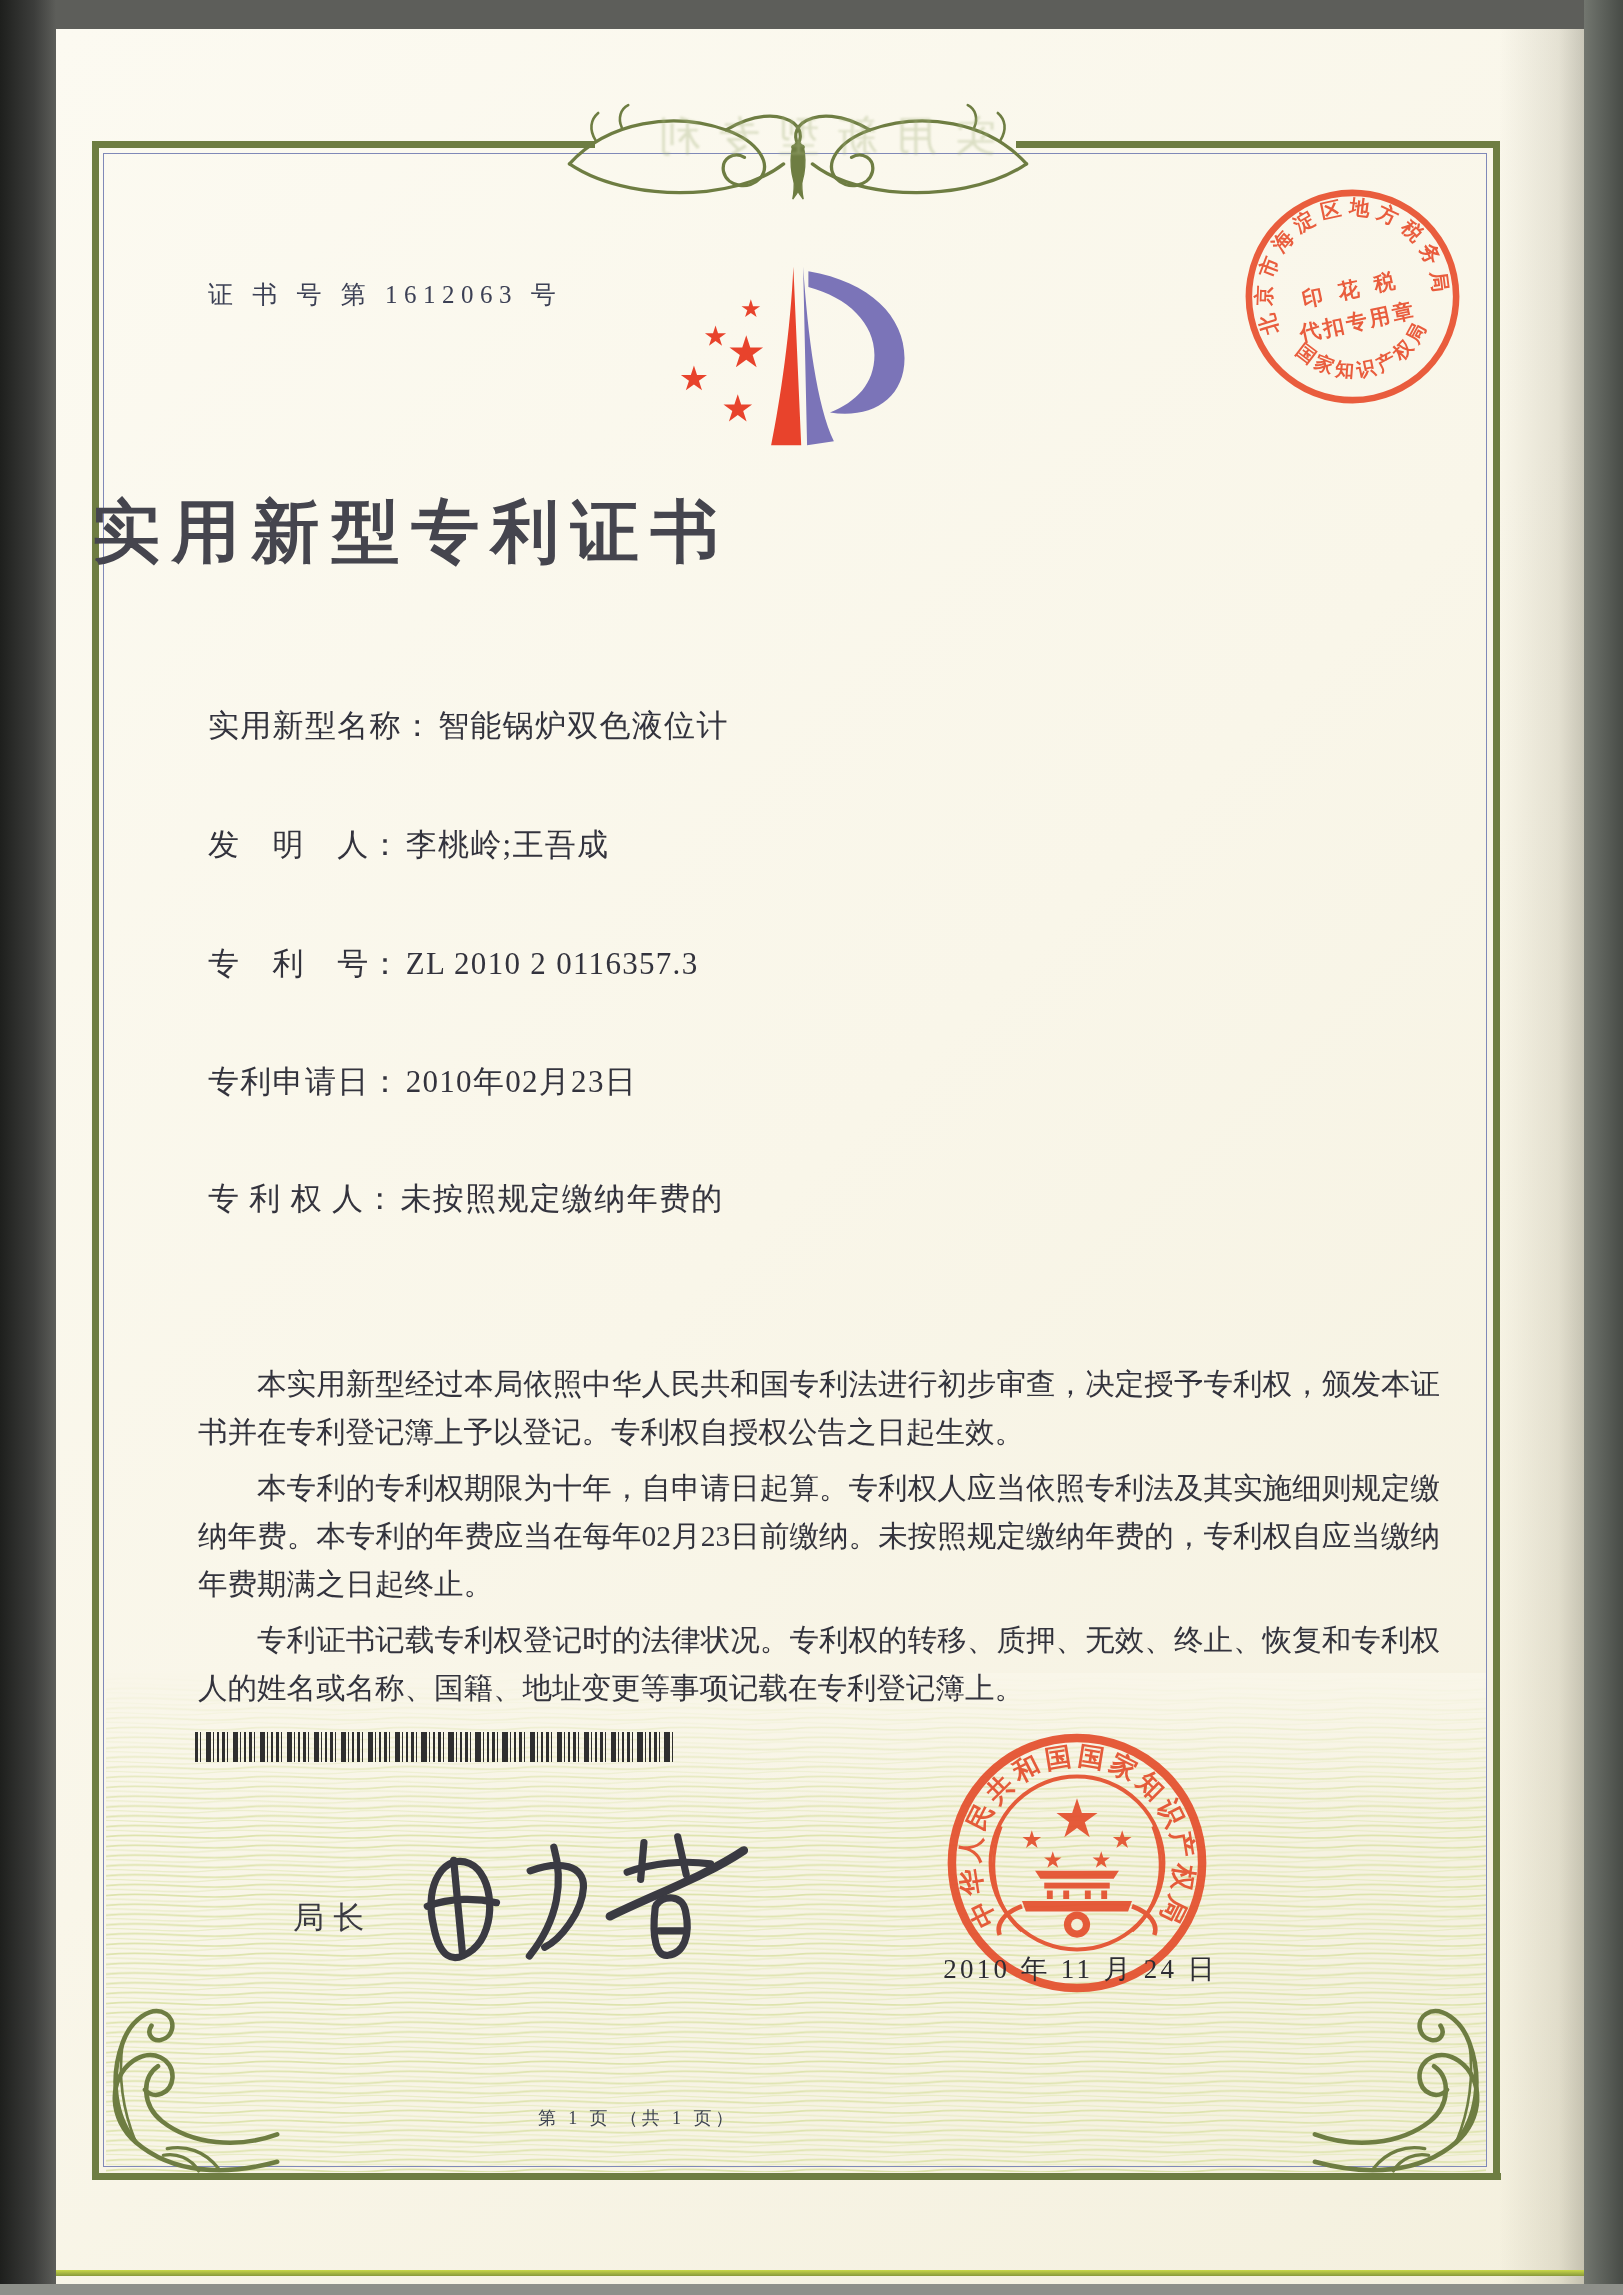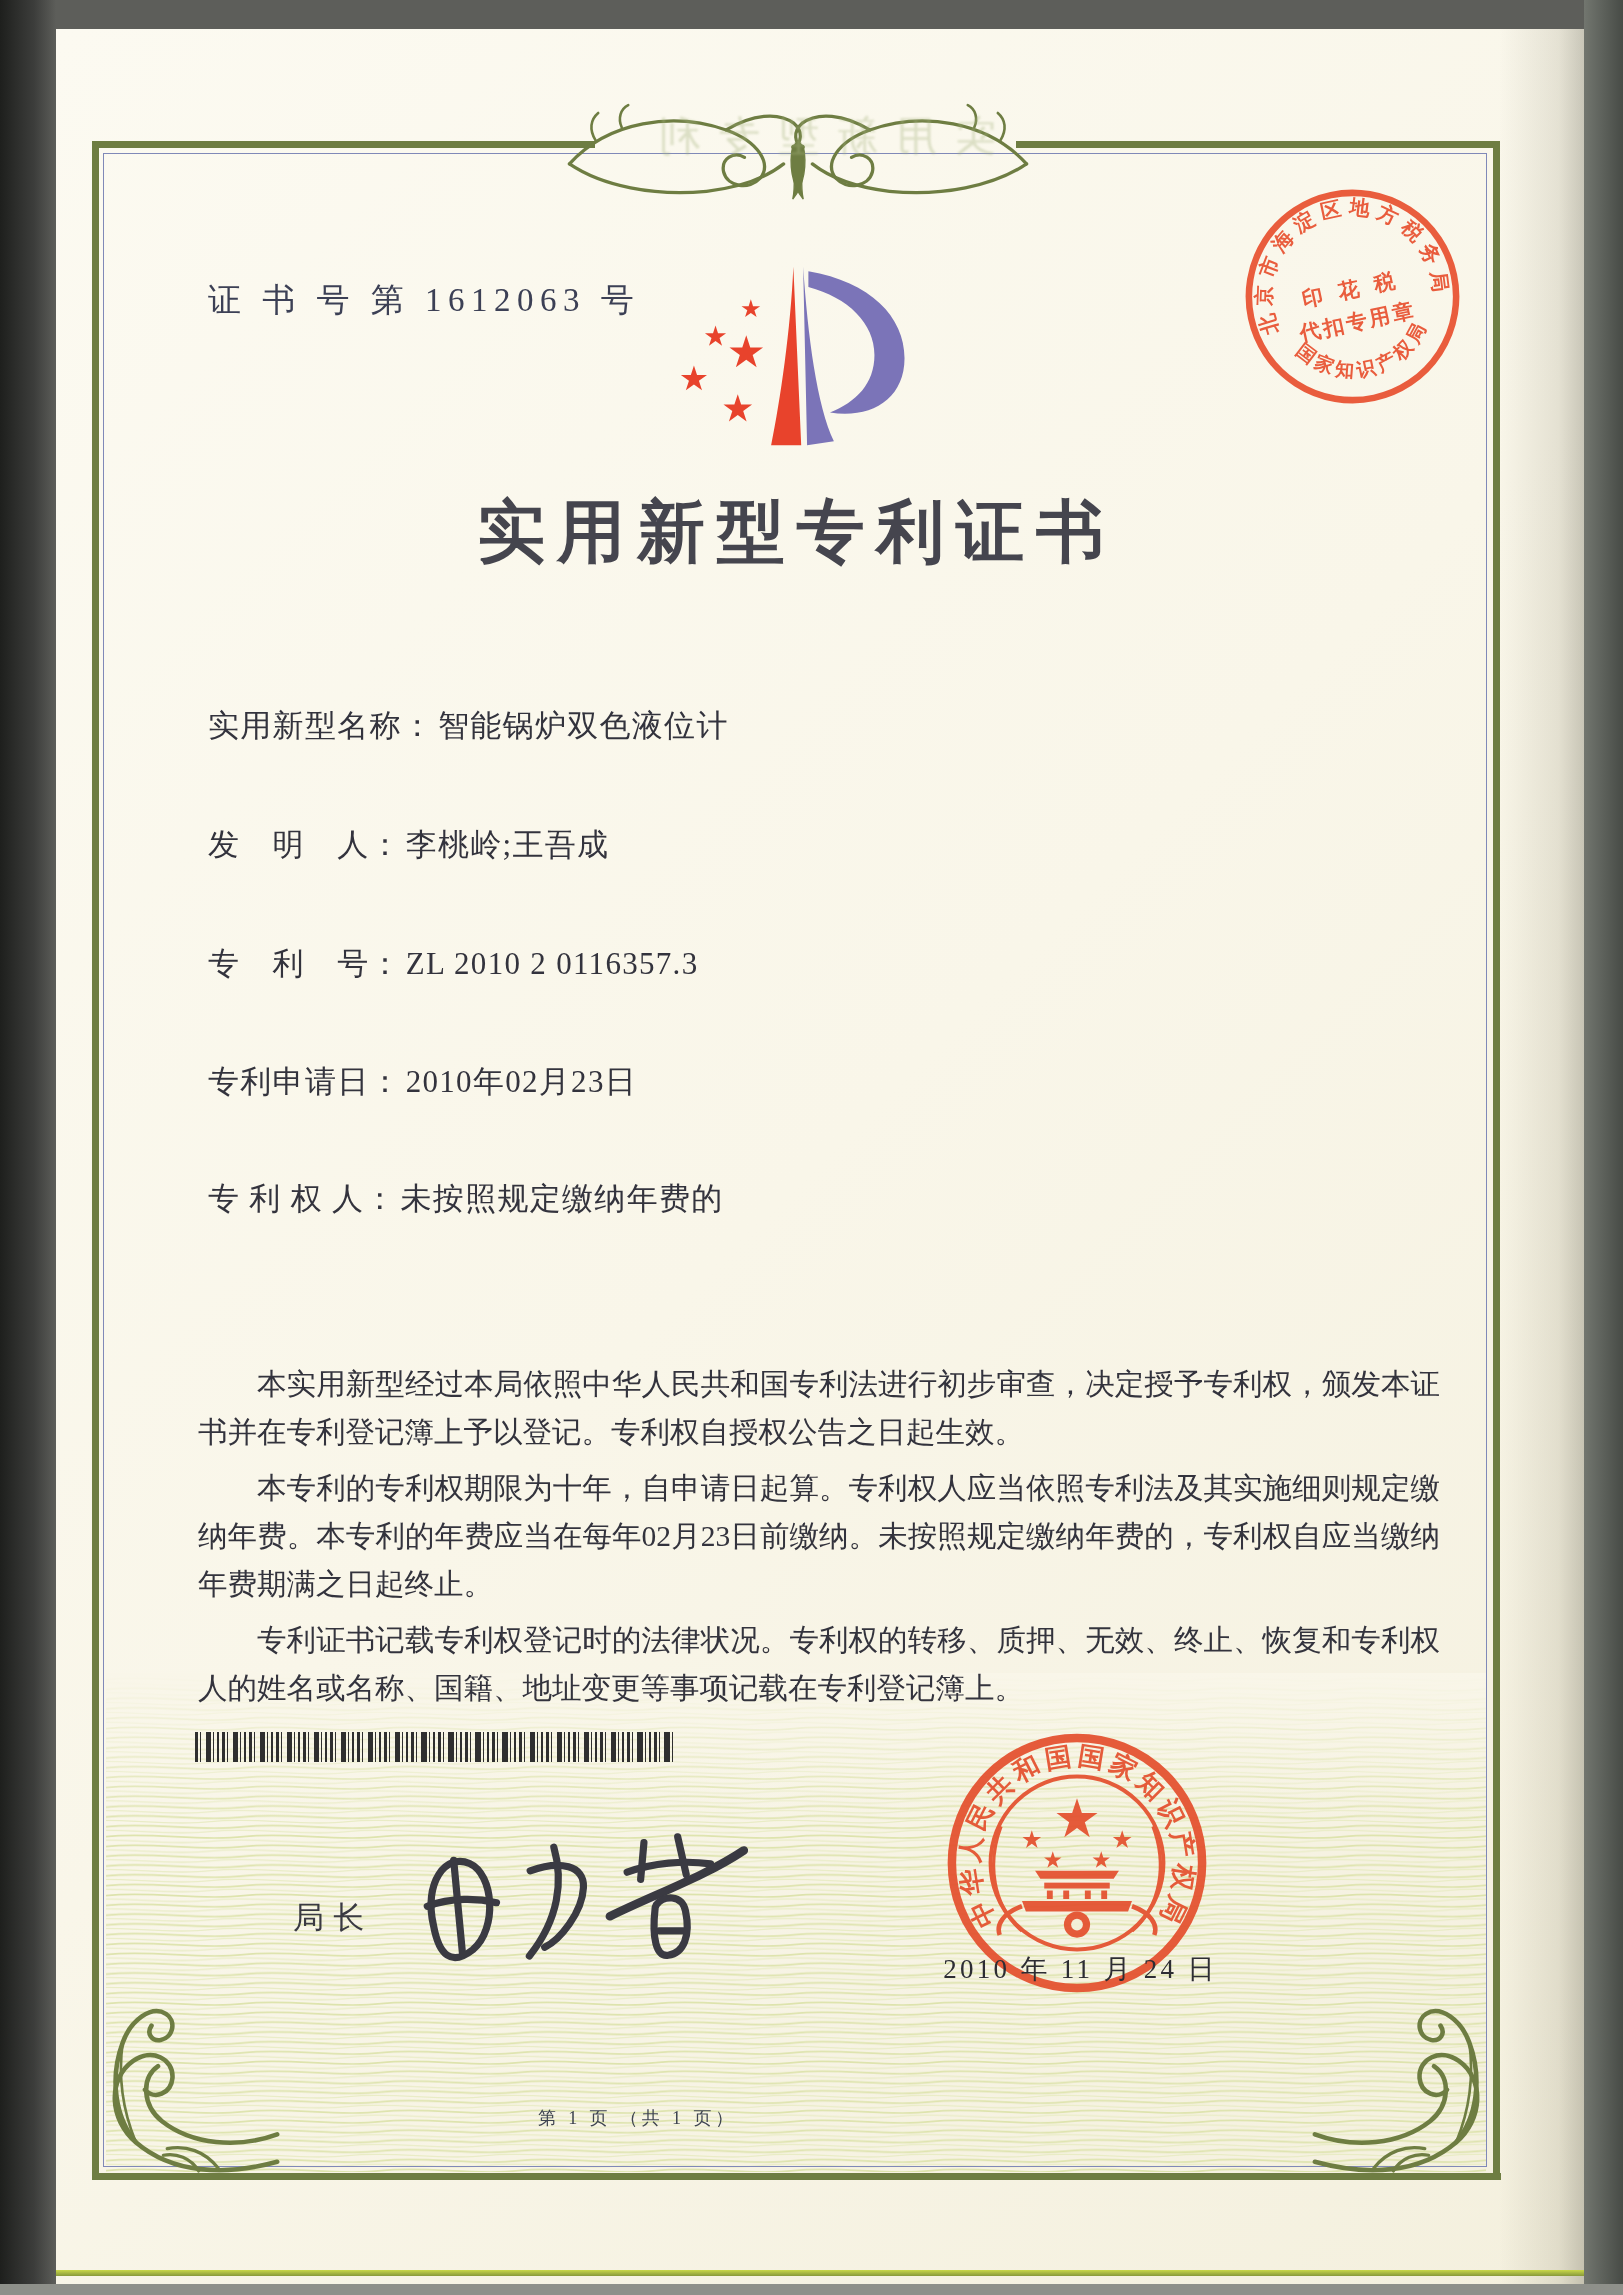--- a/index.html
+++ b/index.html
@@ -10,24 +10,24 @@
   .paper{position:absolute;left:56px;top:29px;width:1528px;height:2256px;
          background:linear-gradient(135deg,#fcfaf1 0%,#f9f6e9 50%,#f4f0de 100%);}
   .scan-right{position:absolute;left:1584px;top:0;width:39px;height:2295px;
          background:linear-gradient(90deg,#72766f,#474b46);}
   .scan-bottom{position:absolute;left:0;top:2284px;width:1623px;height:11px;background:#8e908a;}
   .curl{position:absolute;left:1499px;top:29px;width:85px;height:2256px;
          background:linear-gradient(90deg,rgba(0,0,0,0),rgba(120,115,90,.16) 70%,rgba(88,86,68,.30));}
   .fr{position:absolute;background:#6e7d42;}
   .fr-inner{position:absolute;left:103px;top:153px;width:1382px;height:2012px;border:1.3px solid #8089b8;}
   .waves{position:absolute;left:106px;top:1673px;width:1380px;height:499px;}
-  .cert-no{position:absolute;left:208px;top:278px;font-size:33px;letter-spacing:6.5px;color:#3c4055;}
+  .cert-no{position:absolute;left:208px;top:278px;font-size:25px;letter-spacing:6.5px;color:#3c4055;}
   .ghost{position:absolute;left:563px;top:109px;width:511px;text-align:center;font-size:41px;
          letter-spacing:18.3px;color:#a9b683;opacity:.38;filter:blur(1.3px);transform:scaleX(-1);}
-  .title{position:absolute;left:92px;top:487px;width:1409px;text-align:center;
+  .title{position:absolute;left:92px;top:487px;width:1409px;text-align:left;
          font-size:68px;font-weight:bold;letter-spacing:11.8px;color:#45454e;}
   .row{position:absolute;left:208px;font-size:31px;letter-spacing:1.3px;color:#33333d;white-space:nowrap;margin-top:12px;}
   .row .val{margin-left:3.9px;}
   .bodytext{position:absolute;left:190px;top:1352px;width:1258px;font-size:29.5px;
          line-height:48px;text-align:justify;color:#33333d;}
   .bodytext p{margin:8px;text-indent:59px;}
   .barcode{position:absolute;left:195px;top:1732px;width:478px;height:30px;
          background:repeating-linear-gradient(90deg,
            #2f2f2f 0 2.6px,rgba(0,0,0,0) 2.6px 4.6px,#2f2f2f 4.6px 5.9px,rgba(0,0,0,0) 5.9px 10.5px,
            #2f2f2f 10.5px 15.7px,rgba(0,0,0,0) 15.7px 17.7px,#2f2f2f 17.7px 19px,rgba(0,0,0,0) 19px 21.6px,

